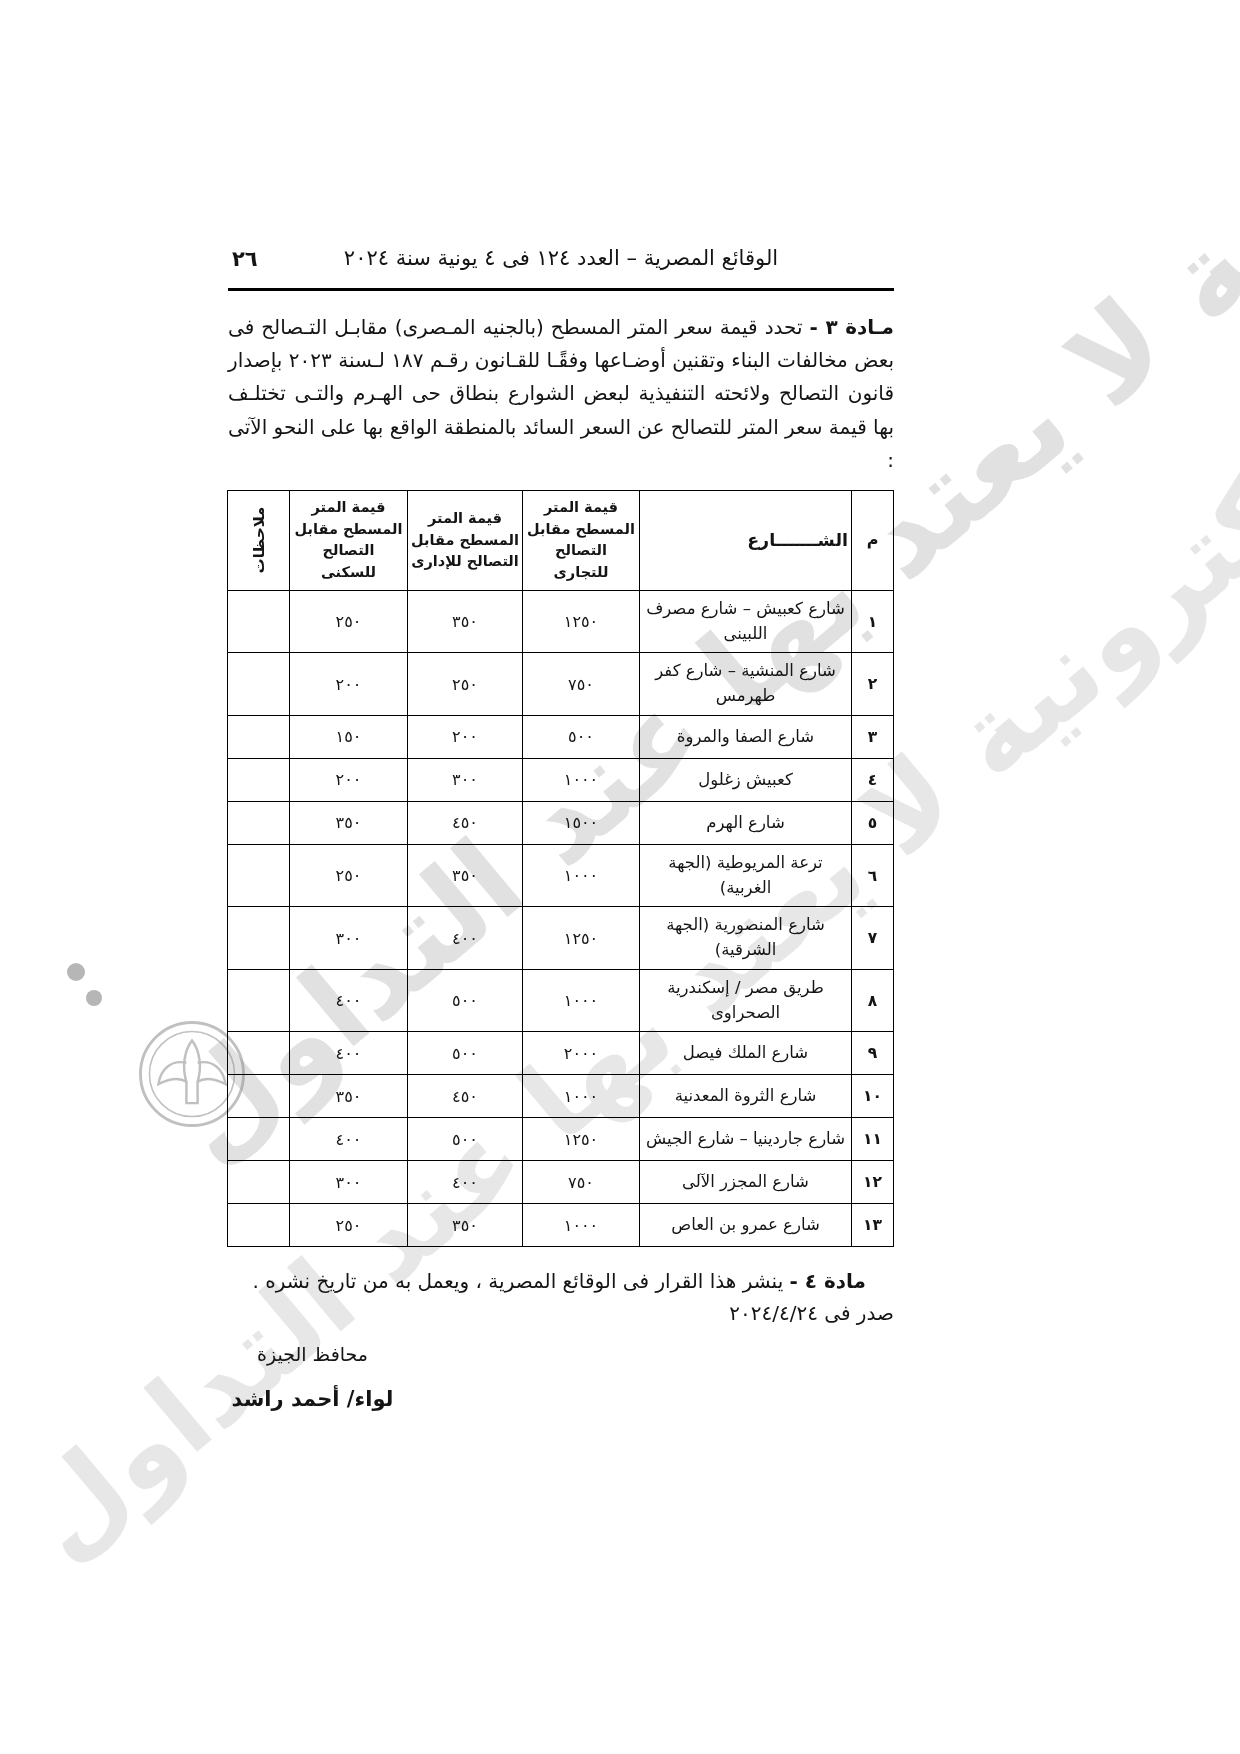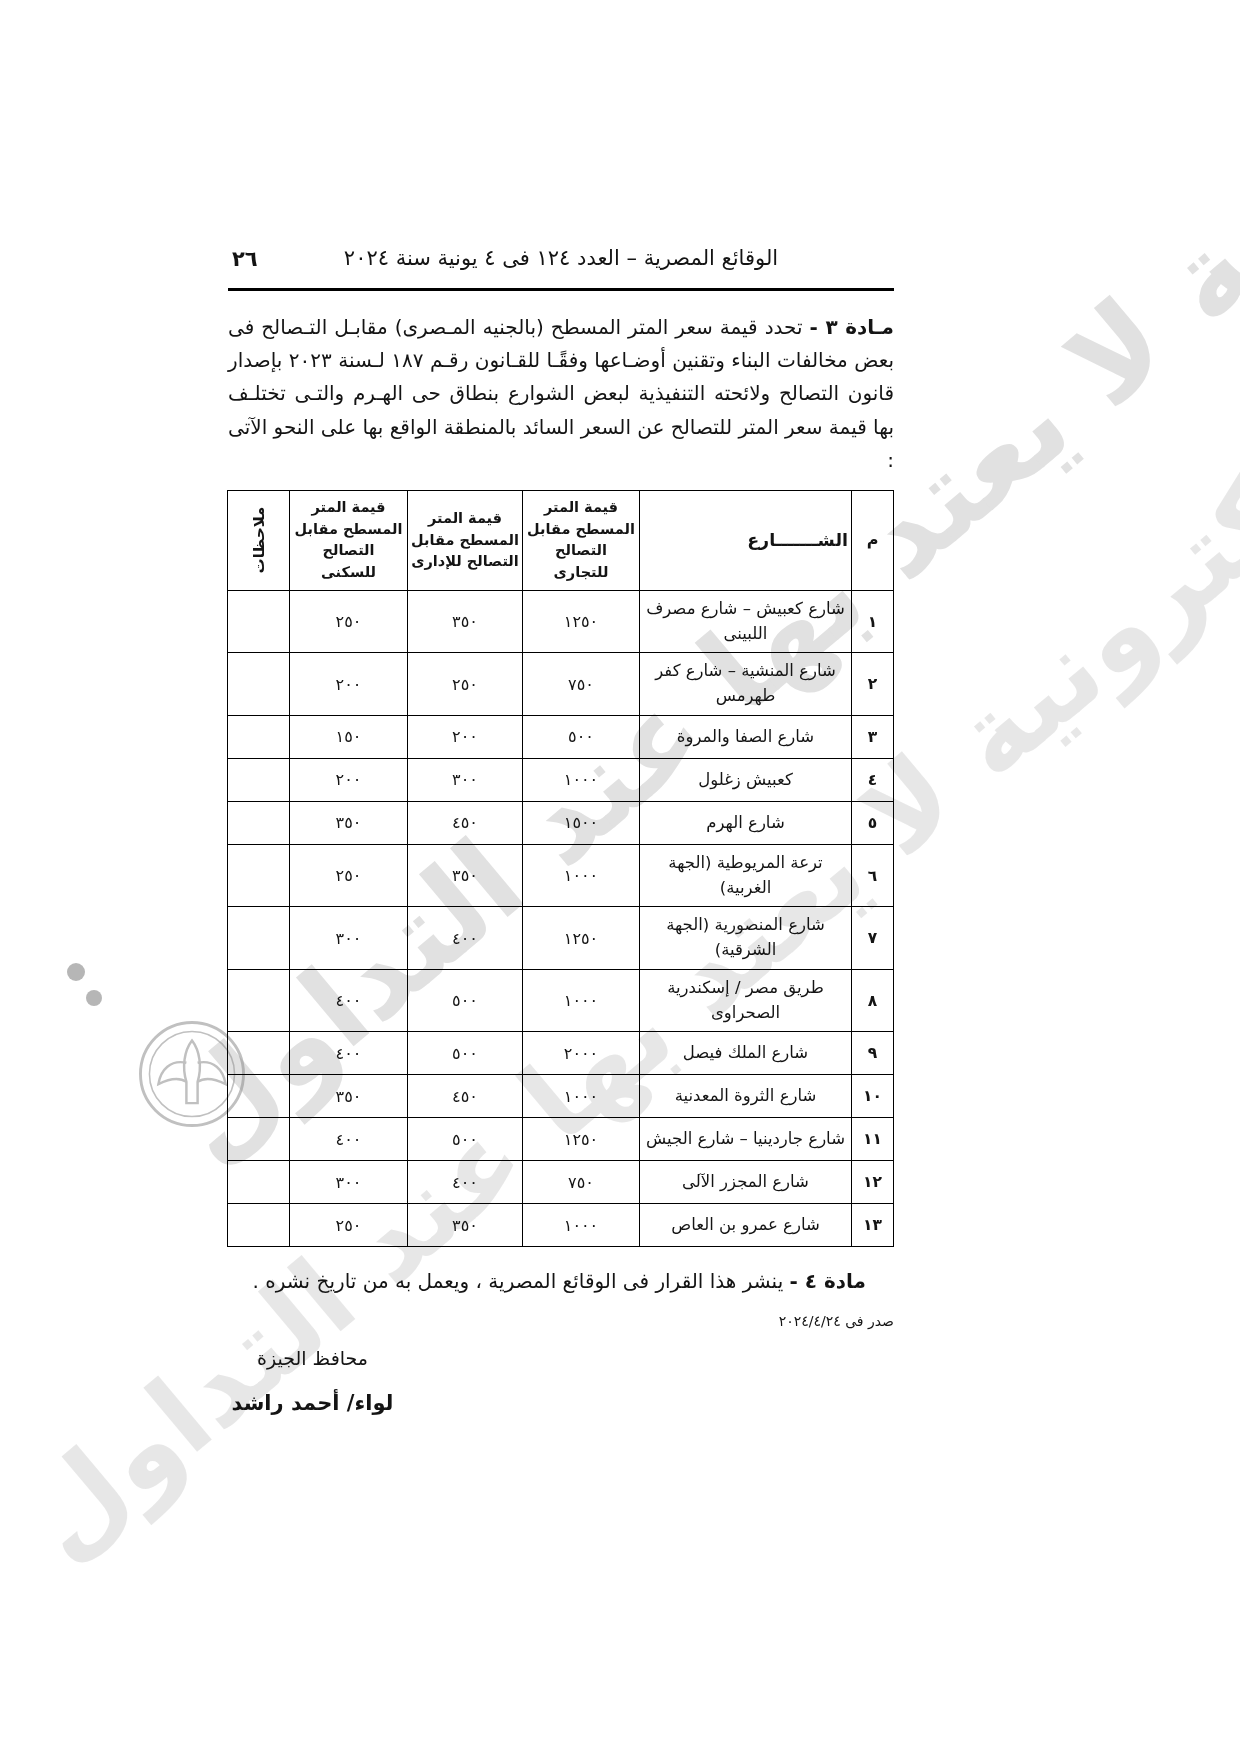--- a/index.html
+++ b/index.html
@@ -93,22 +93,22 @@
   
   .art4 {
     direction: rtl;
     font-size: 20px;
     margin: 18px 0 0;
     padding-right: 28px;
   }
   .art4 .b { font-weight: bold; }
   .issued {
     direction: rtl;
-    font-size: 14px;
-    margin: 14px 0 0;
+    font-size: 20px;
+    margin: 2px 0 0;
   }
   .sig {
     width: 165px;
     margin: 18px auto 0 2px; 
     text-align: center;
     direction: rtl;
   }
   .sig-title { font-size: 19px; margin-bottom: 22px; }
   .sig-name  { font-size: 21px; font-weight: bold; }
 </style>

